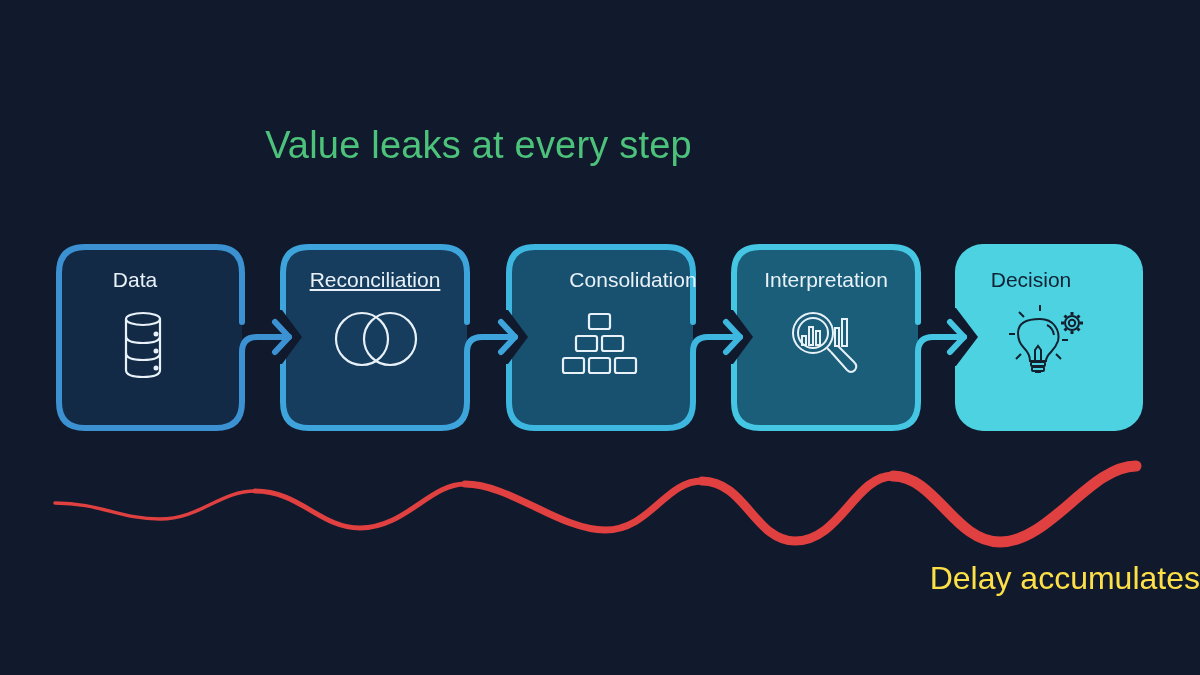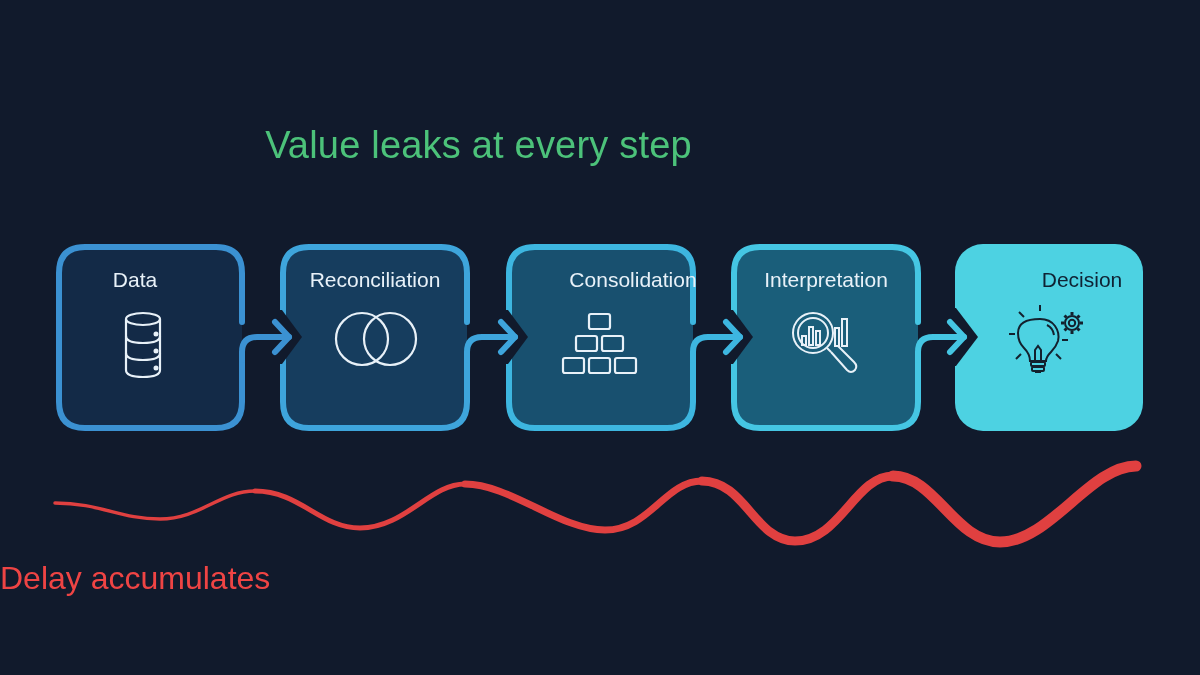--- a/index.html
+++ b/index.html
@@ -1,22 +1,22 @@
 <!DOCTYPE html>
 <html><head>
 <meta charset="utf-8">
 <style>
   html, body { margin: 0; padding: 0; background: #111a2c; }
   body { width: 1200px; height: 675px; overflow: hidden; position: relative;
          font-family: "Liberation Sans", "DejaVu Sans", sans-serif; }
   #canvas { position: absolute; left: 0; top: 0; width: 1200px; height: 675px; }
   .title { position: absolute; left: 0; top: 124px; width: 957px; text-align: center;
            font-size: 38px; color: #4cc27a; letter-spacing: 0.2px; }
-  .footer { position: absolute; left: 0; top: 560px; width: 1200px; text-align: left;
-            font-size: 32px; color: #ef4444; }
+  .footer { position: absolute; left: 0; top: 560px; width: 1200px; text-align: right;
+            font-size: 32px; color: #fde047; }
   .step-label { position: absolute; top: 268px; width: 190px; text-align: center;
                 font-size: 21px; color: #e8f1f8; }
   .step-label.dark { color: #0f2233; }
 </style>
 </head>
 <body>
 
 <svg id="canvas" viewBox="0 0 1200 675" xmlns="http://www.w3.org/2000/svg">
   <rect x="0" y="0" width="1200" height="675" fill="#111a2c"></rect>
 
@@ -135,18 +135,18 @@
     <path d="M255 491 C 300 491, 320 528, 360 528 C 405 528, 430 484, 465 484" stroke-width="5"></path>
     <path d="M465 484 C 510 484, 560 530, 605 530 C 650 530, 665 481, 702 481" stroke-width="7"></path>
     <path d="M702 481 C 745 481, 755 541, 795 541 C 840 541, 855 476, 893 476" stroke-width="9"></path>
     <path d="M893 476 C 935 476, 955 542, 1000 542 C 1050 542, 1090 466, 1136 466" stroke-width="11"></path>
   </g>
 </svg>
 
 <div class="title">Value leaks at every step</div>
 
 <div class="step-label" style="left:40px;">Data</div>
-<div class="step-label" style="left:280px;">Reconciliation</div>
+<div class="step-label" style="left:280px;text-decoration:underline;">Reconciliation</div>
 <div class="step-label" style="left:506px;margin-left:32px;">Consolidation</div>
 <div class="step-label" style="left:731px;">Interpretation</div>
-<div class="step-label dark" style="left:987px;">Decision</div>
+<div class="step-label dark" style="left:936px;">Decision</div>
 
 <div class="footer">Delay accumulates</div>
 
 </body></html>

